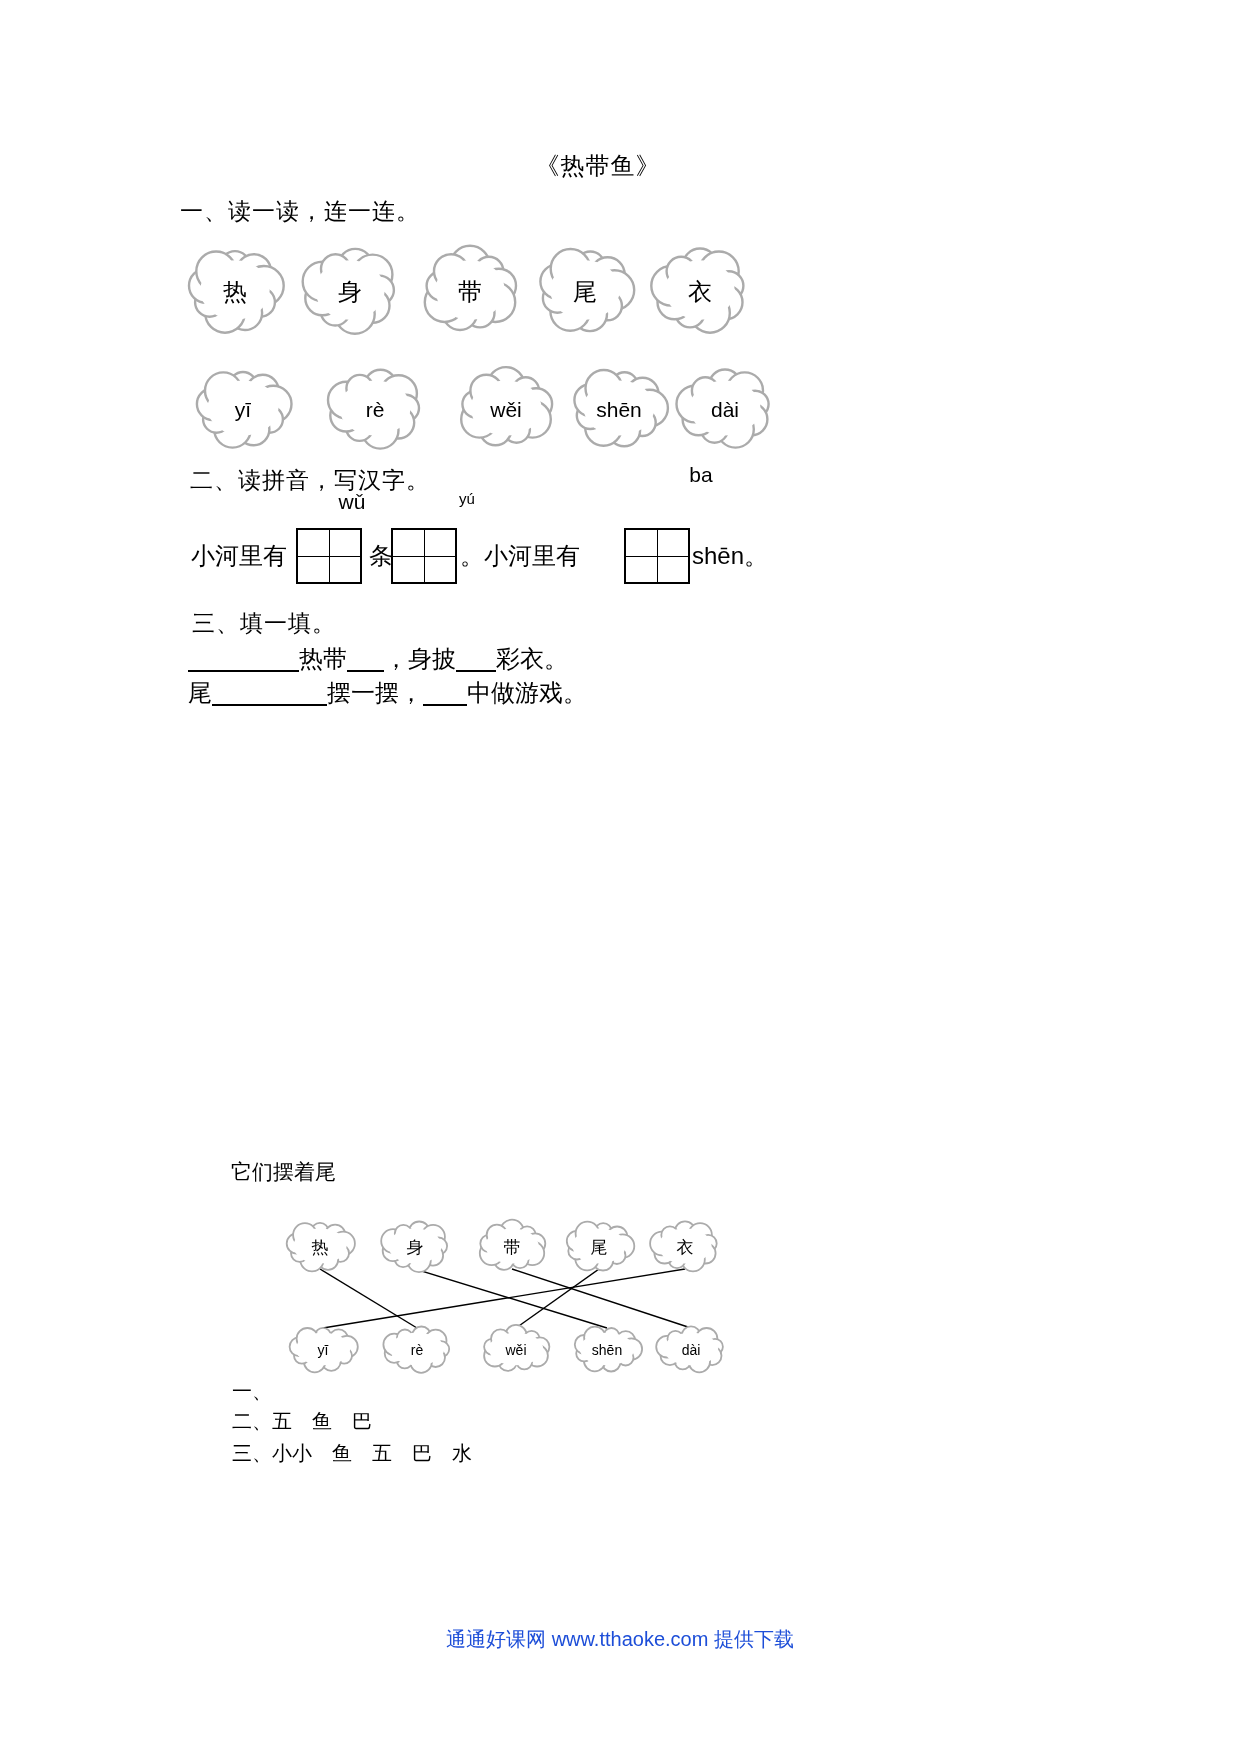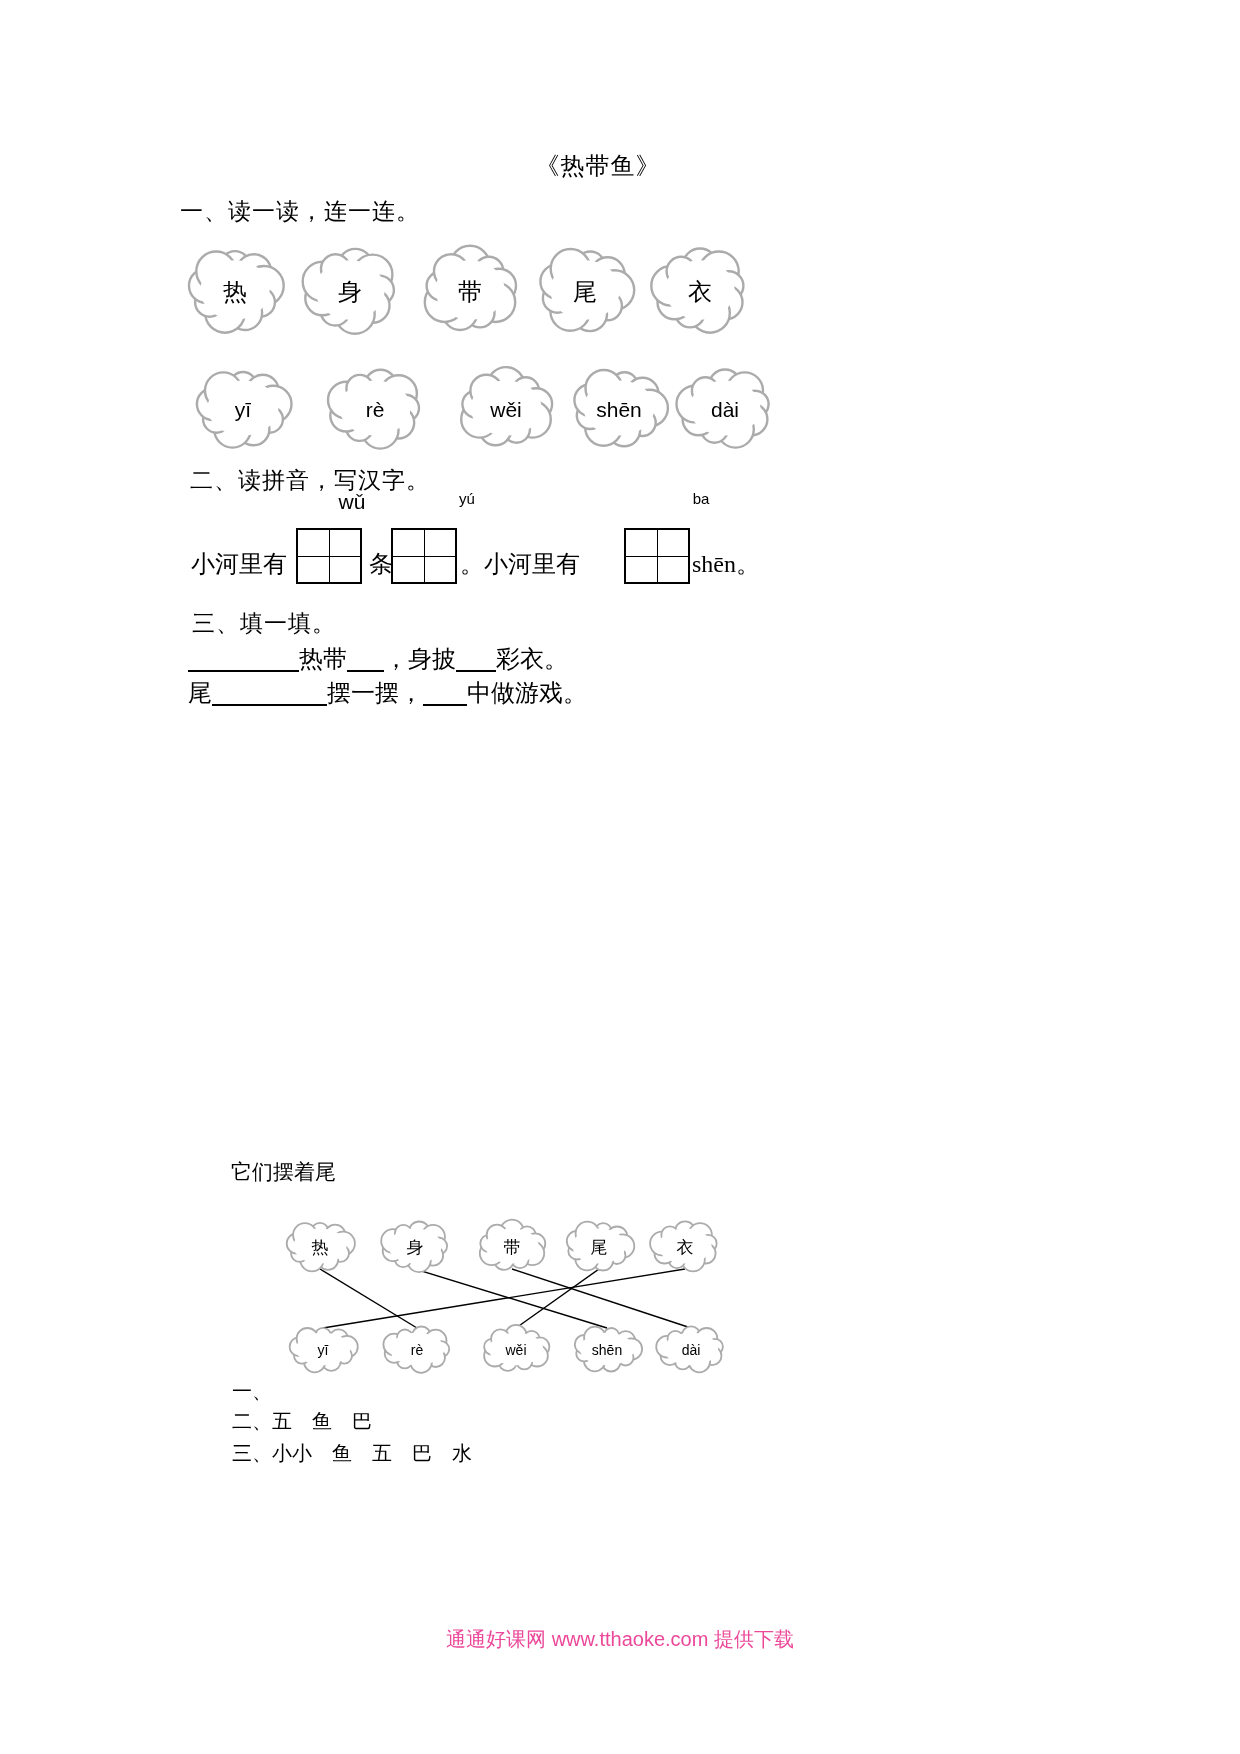--- a/index.html
+++ b/index.html
@@ -15,38 +15,38 @@
   #cloud-layer{position:absolute;left:0;top:0;}
   .title{
     left:0;top:150px;width:1196px;
     text-align:center;font-size:24px;letter-spacing:1px;
   }
   .heading{font-size:23px;letter-spacing:1px;white-space:nowrap;}
   .pinyin-hint{
     position:absolute;transform:translateX(-50%);
     font-size:21px;white-space:nowrap;margin-left:42px;
   }
-  .stext{position:absolute;top:20px;font-size:24px;white-space:nowrap;font-family:Liberation Serif, serif;}
+  .stext{position:absolute;top:12px;font-size:24px;white-space:nowrap;}
   .tbox{
     position:absolute;top:0;width:62px;height:52px;
     border:2px solid #000;background:#fff;
   }
   .tbox .vline{position:absolute;left:50%;top:0;bottom:0;width:1px;background:#000;}
   .tbox .hline{position:absolute;top:50%;left:0;right:0;height:1px;background:#000;}
   .fill-line{position:absolute;left:188px;font-size:24px;white-space:nowrap;text-align:right;}
   .blank{
     display:inline-block;height:22px;
     border-bottom:2px solid #000;
     vertical-align:-5px;
   }
   .answers-heading{left:231px;top:1158px;font-size:21px;}
   .ansline{left:232px;font-size:20px;white-space:nowrap;}
   .footer{
     left:0;top:1626px;width:1240px;text-align:center;
-    font-size:20px;color:#ec4899;
+    font-size:20px;color:#1d4ed8;
   }
 </style>
 </head>
 <body>
 
 <div class="page">
 
   <svg id="cloud-layer" width="1240" height="1754">
       <line x1="320" y1="1269" x2="417" y2="1328" stroke="#000000" stroke-width="1.4"></line>
       <line x1="415" y1="1269" x2="607" y2="1328" stroke="#000000" stroke-width="1.4"></line>
@@ -317,21 +317,21 @@
 
   <div class="abs title">《热带鱼》</div>
 
   <div class="abs heading" style="left:180px;top:196px">一、读一读，连一连。</div>
 
   <div class="abs heading" style="left:190px;top:465px">二、读拼音，写汉字。</div>
 
   <div id="pinyin-hints">
       <span class="pinyin-hint" style="left:310px;top:490px;font-size:21px">wǔ</span>
       <span class="pinyin-hint" style="left:425px;top:490px;font-size:15px">yú</span>
-      <span class="pinyin-hint" style="left:659px;top:490px;font-size:15px">ba</span>
+      <span class="pinyin-hint" style="left:659px;top:463px;font-size:21px">ba</span>
     </div>
 
   <div id="sentence-row" class="abs" style="left:0;top:528px;width:1240px;height:70px">
       <span class="stext" style="left:191px">小河里有</span>
       <div class="tbox" style="left:296px">
         <div class="vline"></div>
         <div class="hline"></div>
       </div>
       <span class="stext" style="left:369px">条</span>
       <div class="tbox" style="left:391px">

